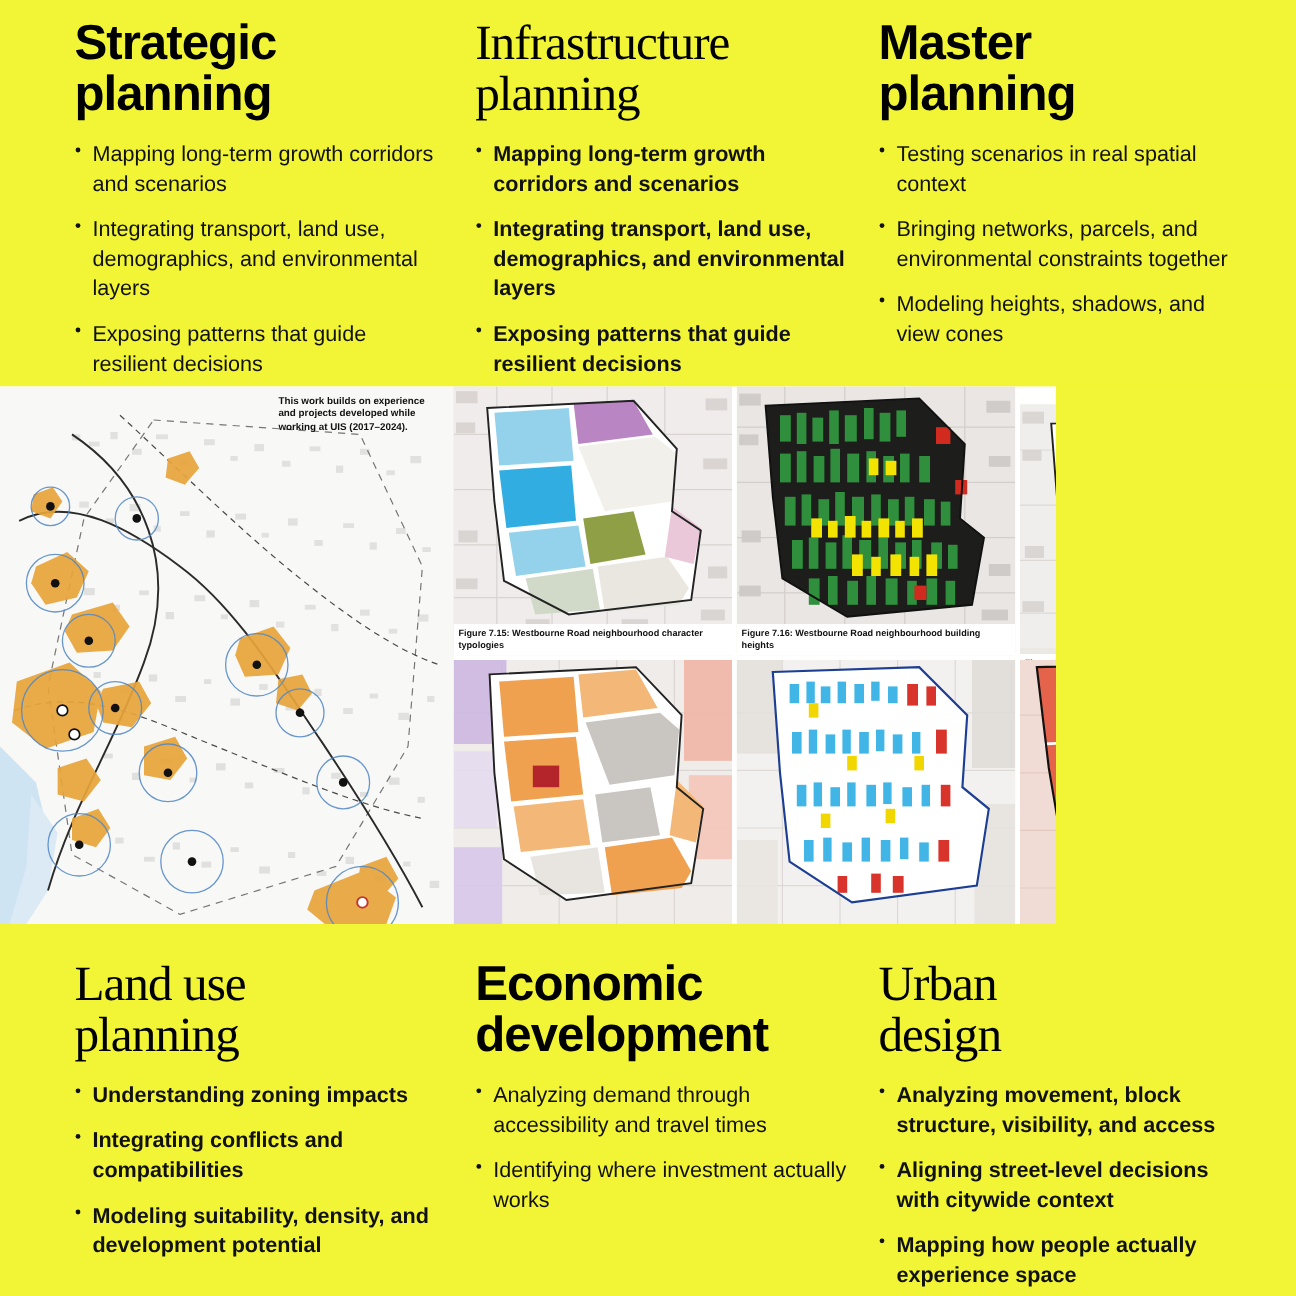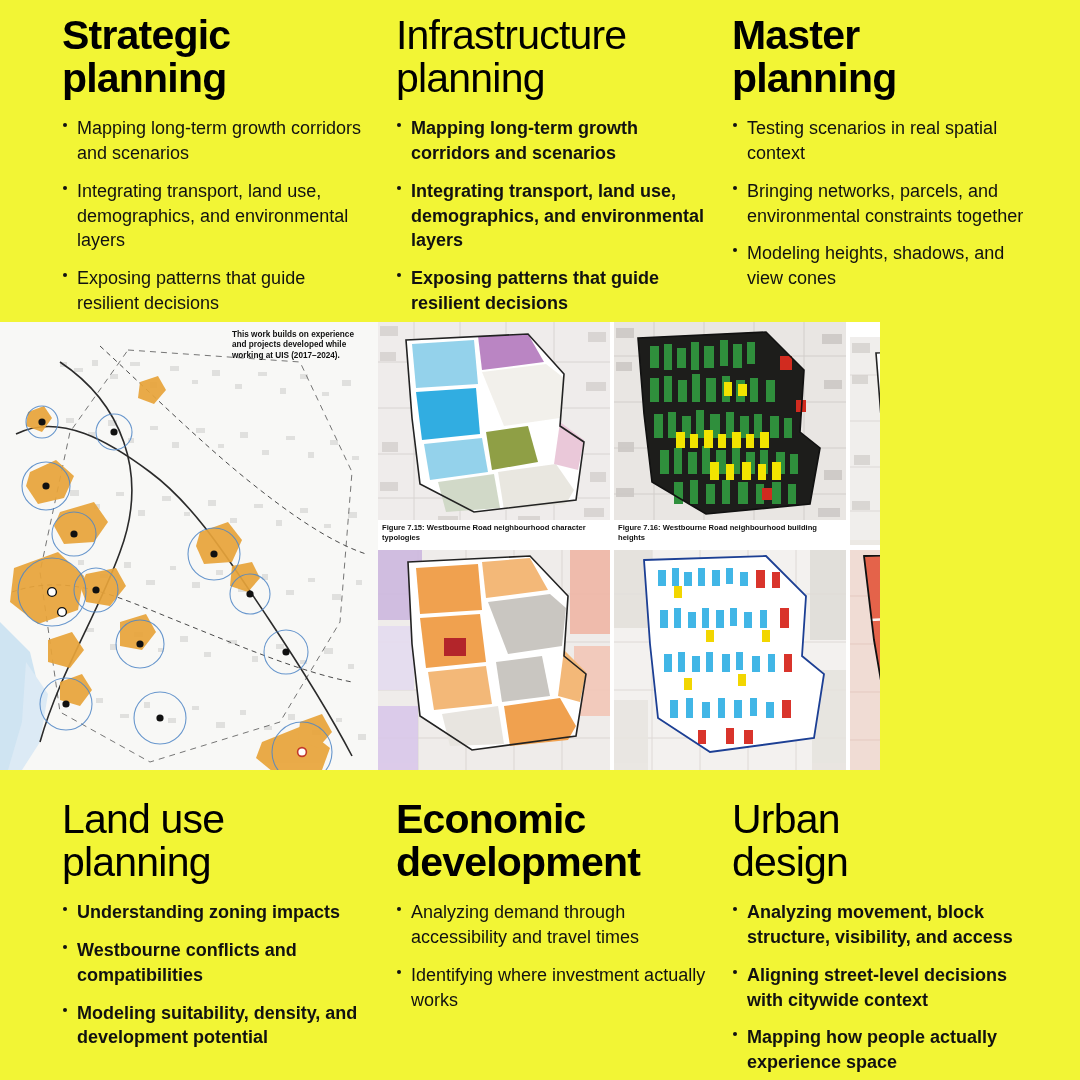--- a/index.html
+++ b/index.html
@@ -50,21 +50,21 @@
 
   .col-title {
     font-size: 41px;
     line-height: 1.05;
     letter-spacing: -0.8px;
     color: #000;
     margin: 0 0 16px 0;
     white-space: pre-line;
   }
   .w-bold { font-weight: 700; }
-  .w-light { font-weight: 400; }
+  .w-light { font-weight: 400; font-family: Liberation Serif, serif; }
 
   ul.bullets {
     list-style: none;
     margin: 0;
     padding: 0;
   }
   ul.bullets li {
     position: relative;
     padding-left: 15px;
     margin-bottom: 13px;
@@ -649,21 +649,21 @@
     </div>
   </div>
 
   <div class="band band-bottom">
 
     <div class="col c1">
       <div class="col-title w-light">Land use
 planning</div>
       <ul class="bullets bold">
         <li>Understanding zoning impacts</li>
-        <li>Westbourne conflicts and compatibilities</li>
+        <li>Integrating conflicts and compatibilities</li>
         <li>Modeling suitability, density, and development potential</li>
       </ul>
     </div>
 
     <div class="col c2">
       <div class="col-title w-bold">Economic
 development</div>
       <ul class="bullets">
         <li>Analyzing demand through accessibility and travel times</li>
         <li>Identifying where investment actually works</li>

